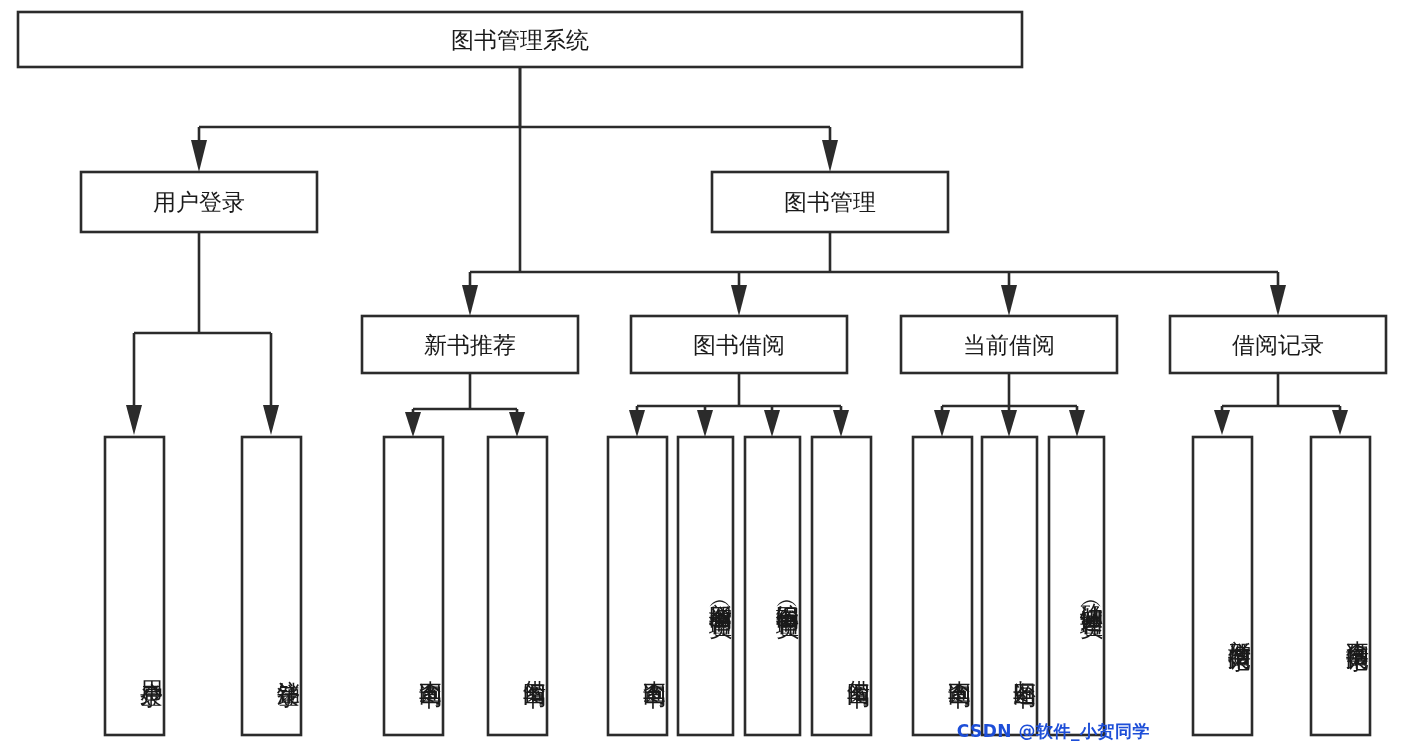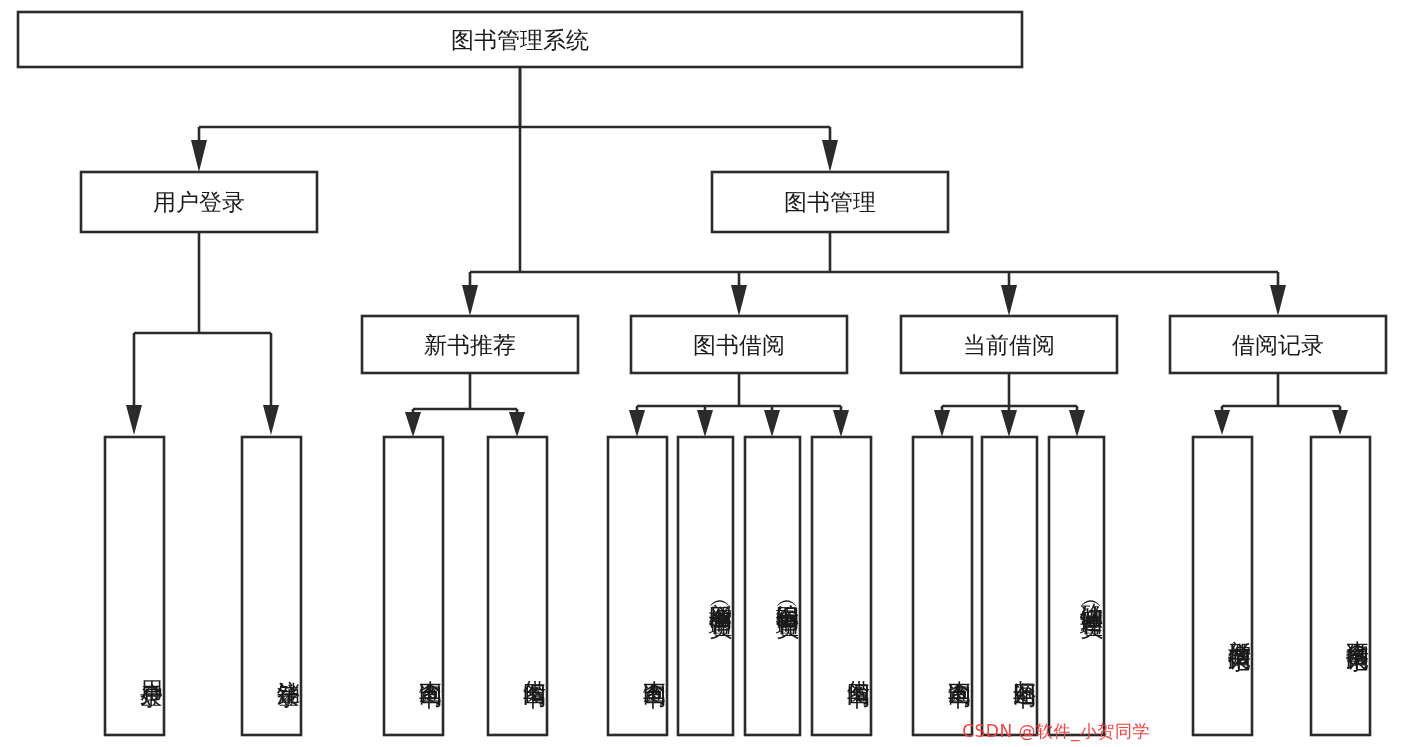--- a/index.html
+++ b/index.html
@@ -64,23 +64,24 @@
     align-items: flex-start;
     justify-content: center;
     pointer-events: none;
   }
   .watermark {
     position: absolute;
     right: 8px;
     bottom: 4px;
     font-family: "DejaVu Sans", "Liberation Sans", sans-serif;
     font-size: 17px;
-    color: #ef4444;
+    color: #1d4ed8;
     letter-spacing: 0.5px;
     white-space: nowrap;
+    font-weight: bold;
   }
 </style>
 </head>
 <body>
 
 <div id="diagram-root">
 
   <svg class="diagram-canvas" viewBox="0 0 1405 747" xmlns="http://www.w3.org/2000/svg">
 
     <g>

